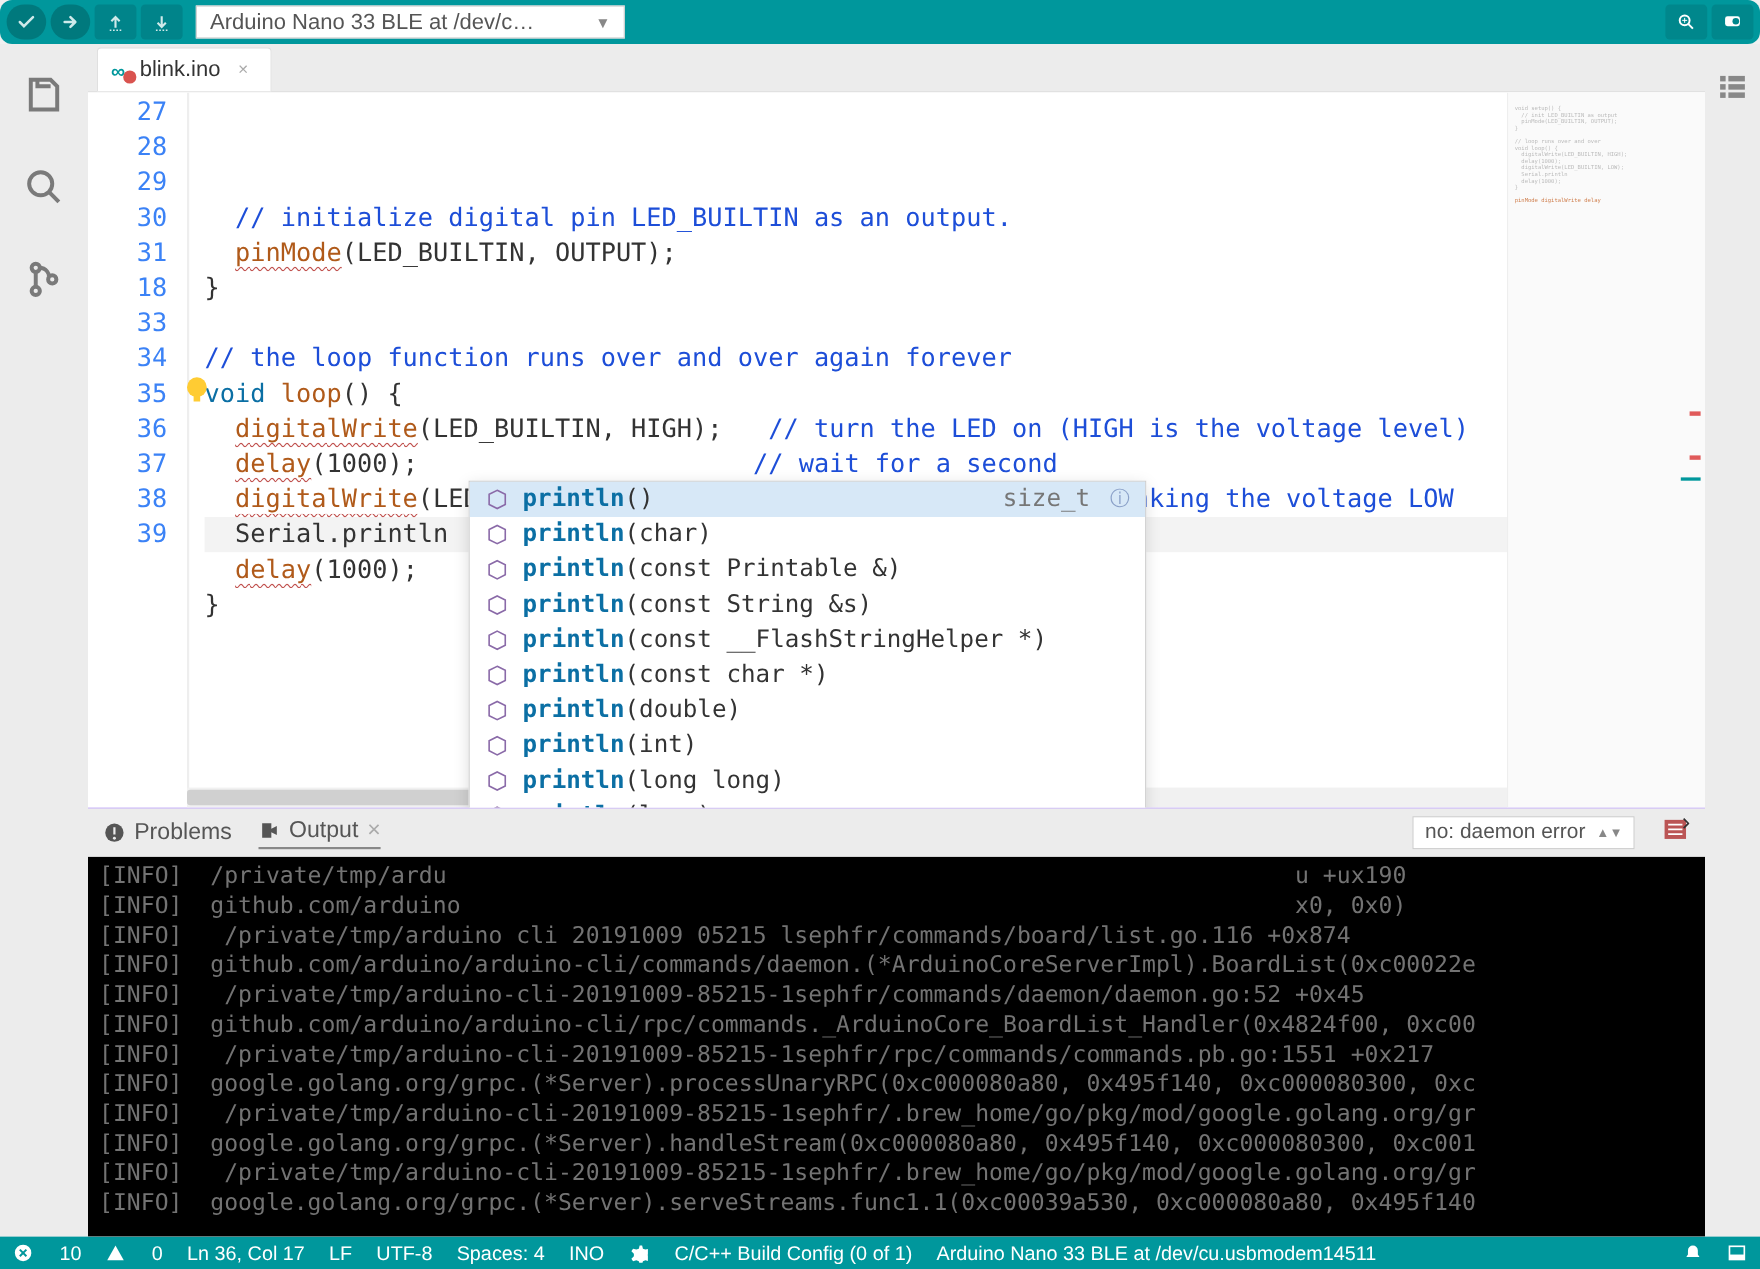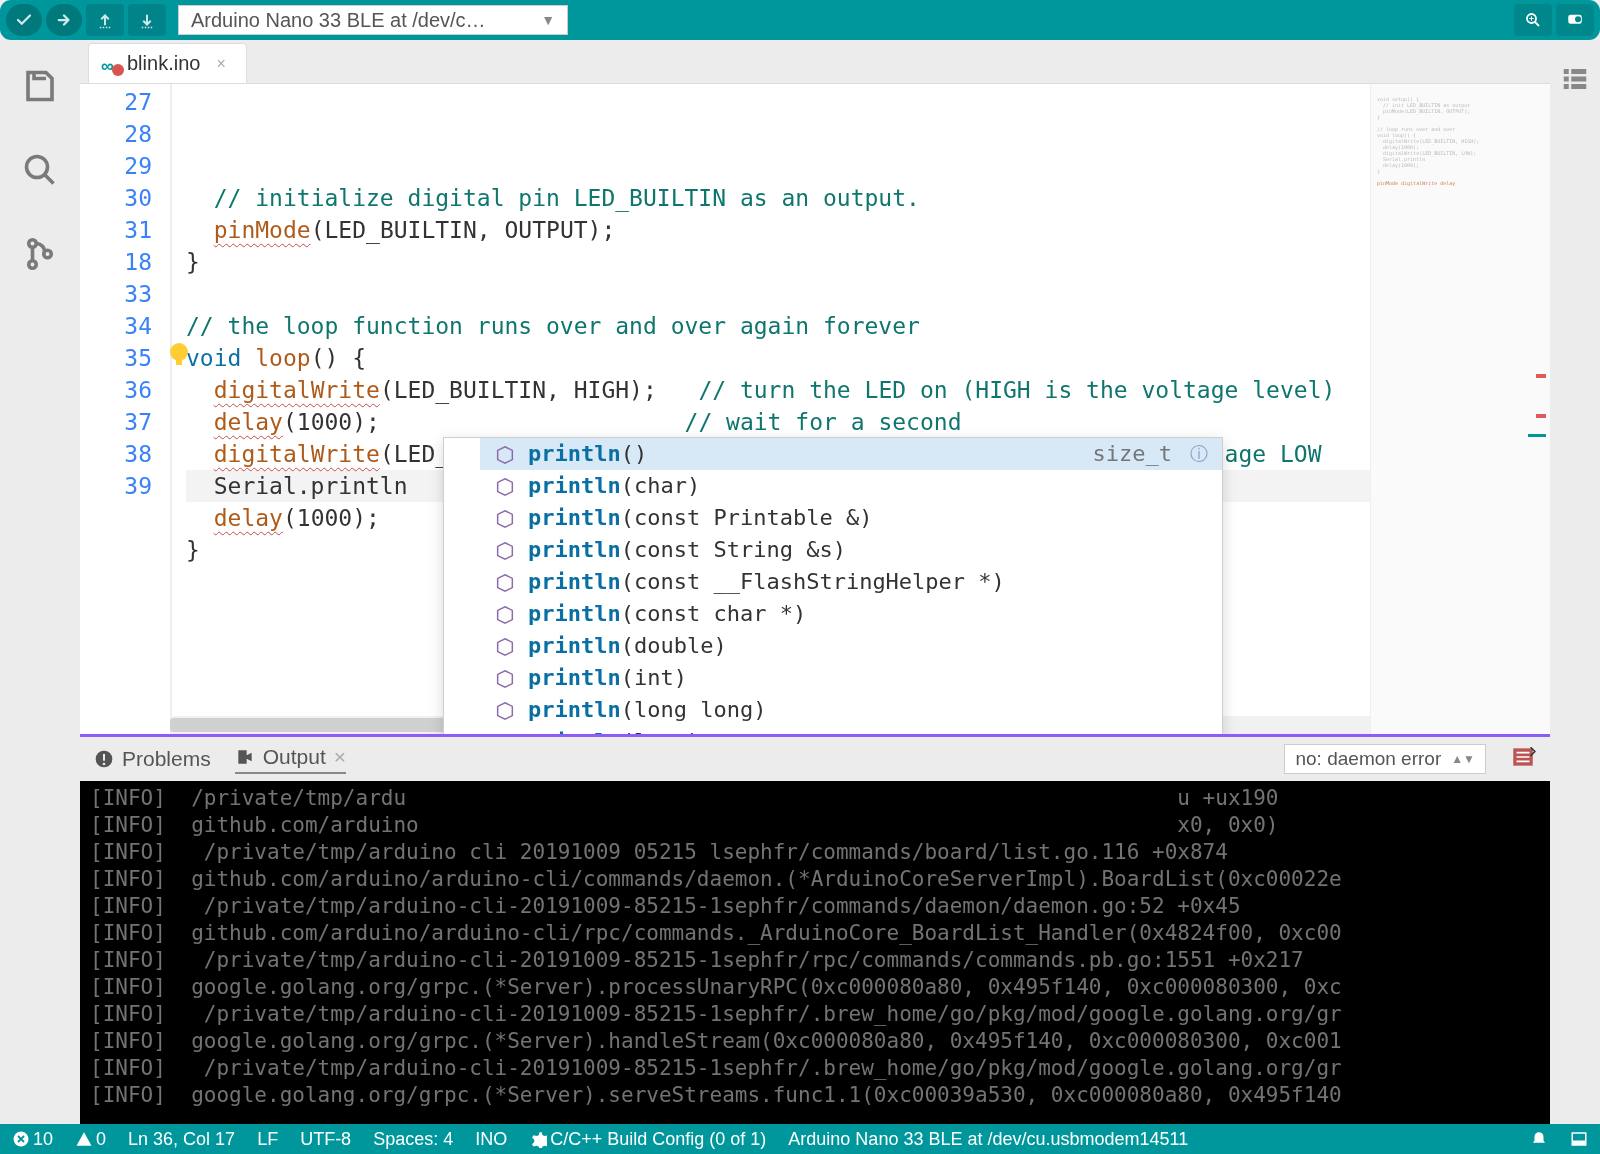--- a/index.html
+++ b/index.html
@@ -71,35 +71,35 @@
   }
   .gutter {
     width: 90px; text-align:right; color:#3b82f6; padding-right:18px;
     user-select:none; padding-top:2px;
   }
   .gutter div { height:32px; }
   .guide { width:2px; background:#eee; }
   .code { flex:1; padding-left:14px; padding-top:2px; white-space:pre; color:#333; position:relative; }
   .code .line { height:32px; }
   .code .hl-line { background:#f3f3f3; }
-  .cmt { color:#0f766e; }
+  .cmt { color:#1d4ed8; }
   .kw { color:#0b6fa4; font-weight:500; }
   .fn { color:#b05a1a; }
   .uw { text-decoration: underline wavy #c0504d 1.2px; text-underline-offset:5px; }
   .bulb {
     position:absolute; left:-2px; top:259px; width:18px; height:18px;
     background:#ffcc33; border-radius:50%;
   }
   .bulb::after { content:""; position:absolute; bottom:-4px; left:6px; width:6px; height:6px; background:#ffcc33; }
 
   
   .ac-popup {
-    position:absolute; left:363px; top:353px; width:780px;
+    position:absolute; left:346px; top:353px; width:616px;
     background:#fff; border:1px solid #cfcfcf; box-shadow:0 4px 14px rgba(0,0,0,.15);
-    z-index:50; font-size:22px; line-height:32px;padding-left:36px;
+    z-index:50; font-size:22px; line-height:32px;
   }
   .ac-row { display:flex; align-items:center; padding:0 14px; height:32px; gap:12px; }
   .ac-row.sel { background:#d7e8f7; }
   .ac-row .meth { color:#0b6fa4; font-weight:600; }
   .ac-row .sig  { color:#333; }
   .ac-row .ret  { margin-left:auto; color:#767676; padding-right:6px; }
   .ac-row .info { color:#8aa0c8; font-size:18px; }
   .ac-icon { width:22px; height:22px; }
   .ac-icon svg { width:22px; height:22px; fill:none; stroke:#8a6aa8; stroke-width:1.6; }
 
@@ -119,21 +119,21 @@
 
   
   .hscroll {
     position:absolute; bottom:0; left:90px; right:180px; height:18px;
     background:#f1f1f1;
   }
   .hscroll .thumb { position:absolute; left:0; top:2px; bottom:2px; width:44%; background:#d0d0d0; border-radius:3px; }
 
   
   .bottom-panel {
-    height: 390px; display:flex; flex-direction:column; border-top:3px solid #8b5cf6;
+    height: 390px; display:flex; flex-direction:column; border-top:1px solid #8b5cf6;
     background:#fff; min-height: 0; width: 100%;
   }
   .panel-tabs {
     height:44px; background:#ececec; display:flex; align-items:center;
     padding: 0 14px; gap:24px; font-family:"Helvetica Neue",Arial,sans-serif;
     font-size:21px; color:#555;
   }
   .panel-tabs .ptab { display:flex; align-items:center; gap:8px; cursor:pointer; }
   .panel-tabs .ptab.active { border-bottom:2px solid #888; padding-bottom:3px; }
   .panel-tabs .spacer { flex:1; }
@@ -149,21 +149,21 @@
     padding: 4px 10px 6px; overflow:hidden; white-space:pre;
     font-family:"Menlo","Consolas",monospace;
   }
 
   
   .statusbar {
     height:30px; background:#00979C; color:#fff; display:flex; align-items:center;
     font-family:"Helvetica Neue",Arial,sans-serif; font-size:18px; gap:22px;
     padding: 0 12px;
   }
-  .statusbar .seg { display:flex; align-items:center; gap:3px; }
+  .statusbar .seg { display:flex; align-items:center; gap:24px; }
   .statusbar .grow { flex:1; }
   .statusbar svg { width:18px; height:18px; fill:#fff; }
   .below-editor { display:flex; flex-direction:column; flex:1; min-height:0; }
 </style>
 </head>
 <body>
 
 <div class="toolbar">
   <div class="tb-btn">
     <svg viewBox="0 0 24 24">

